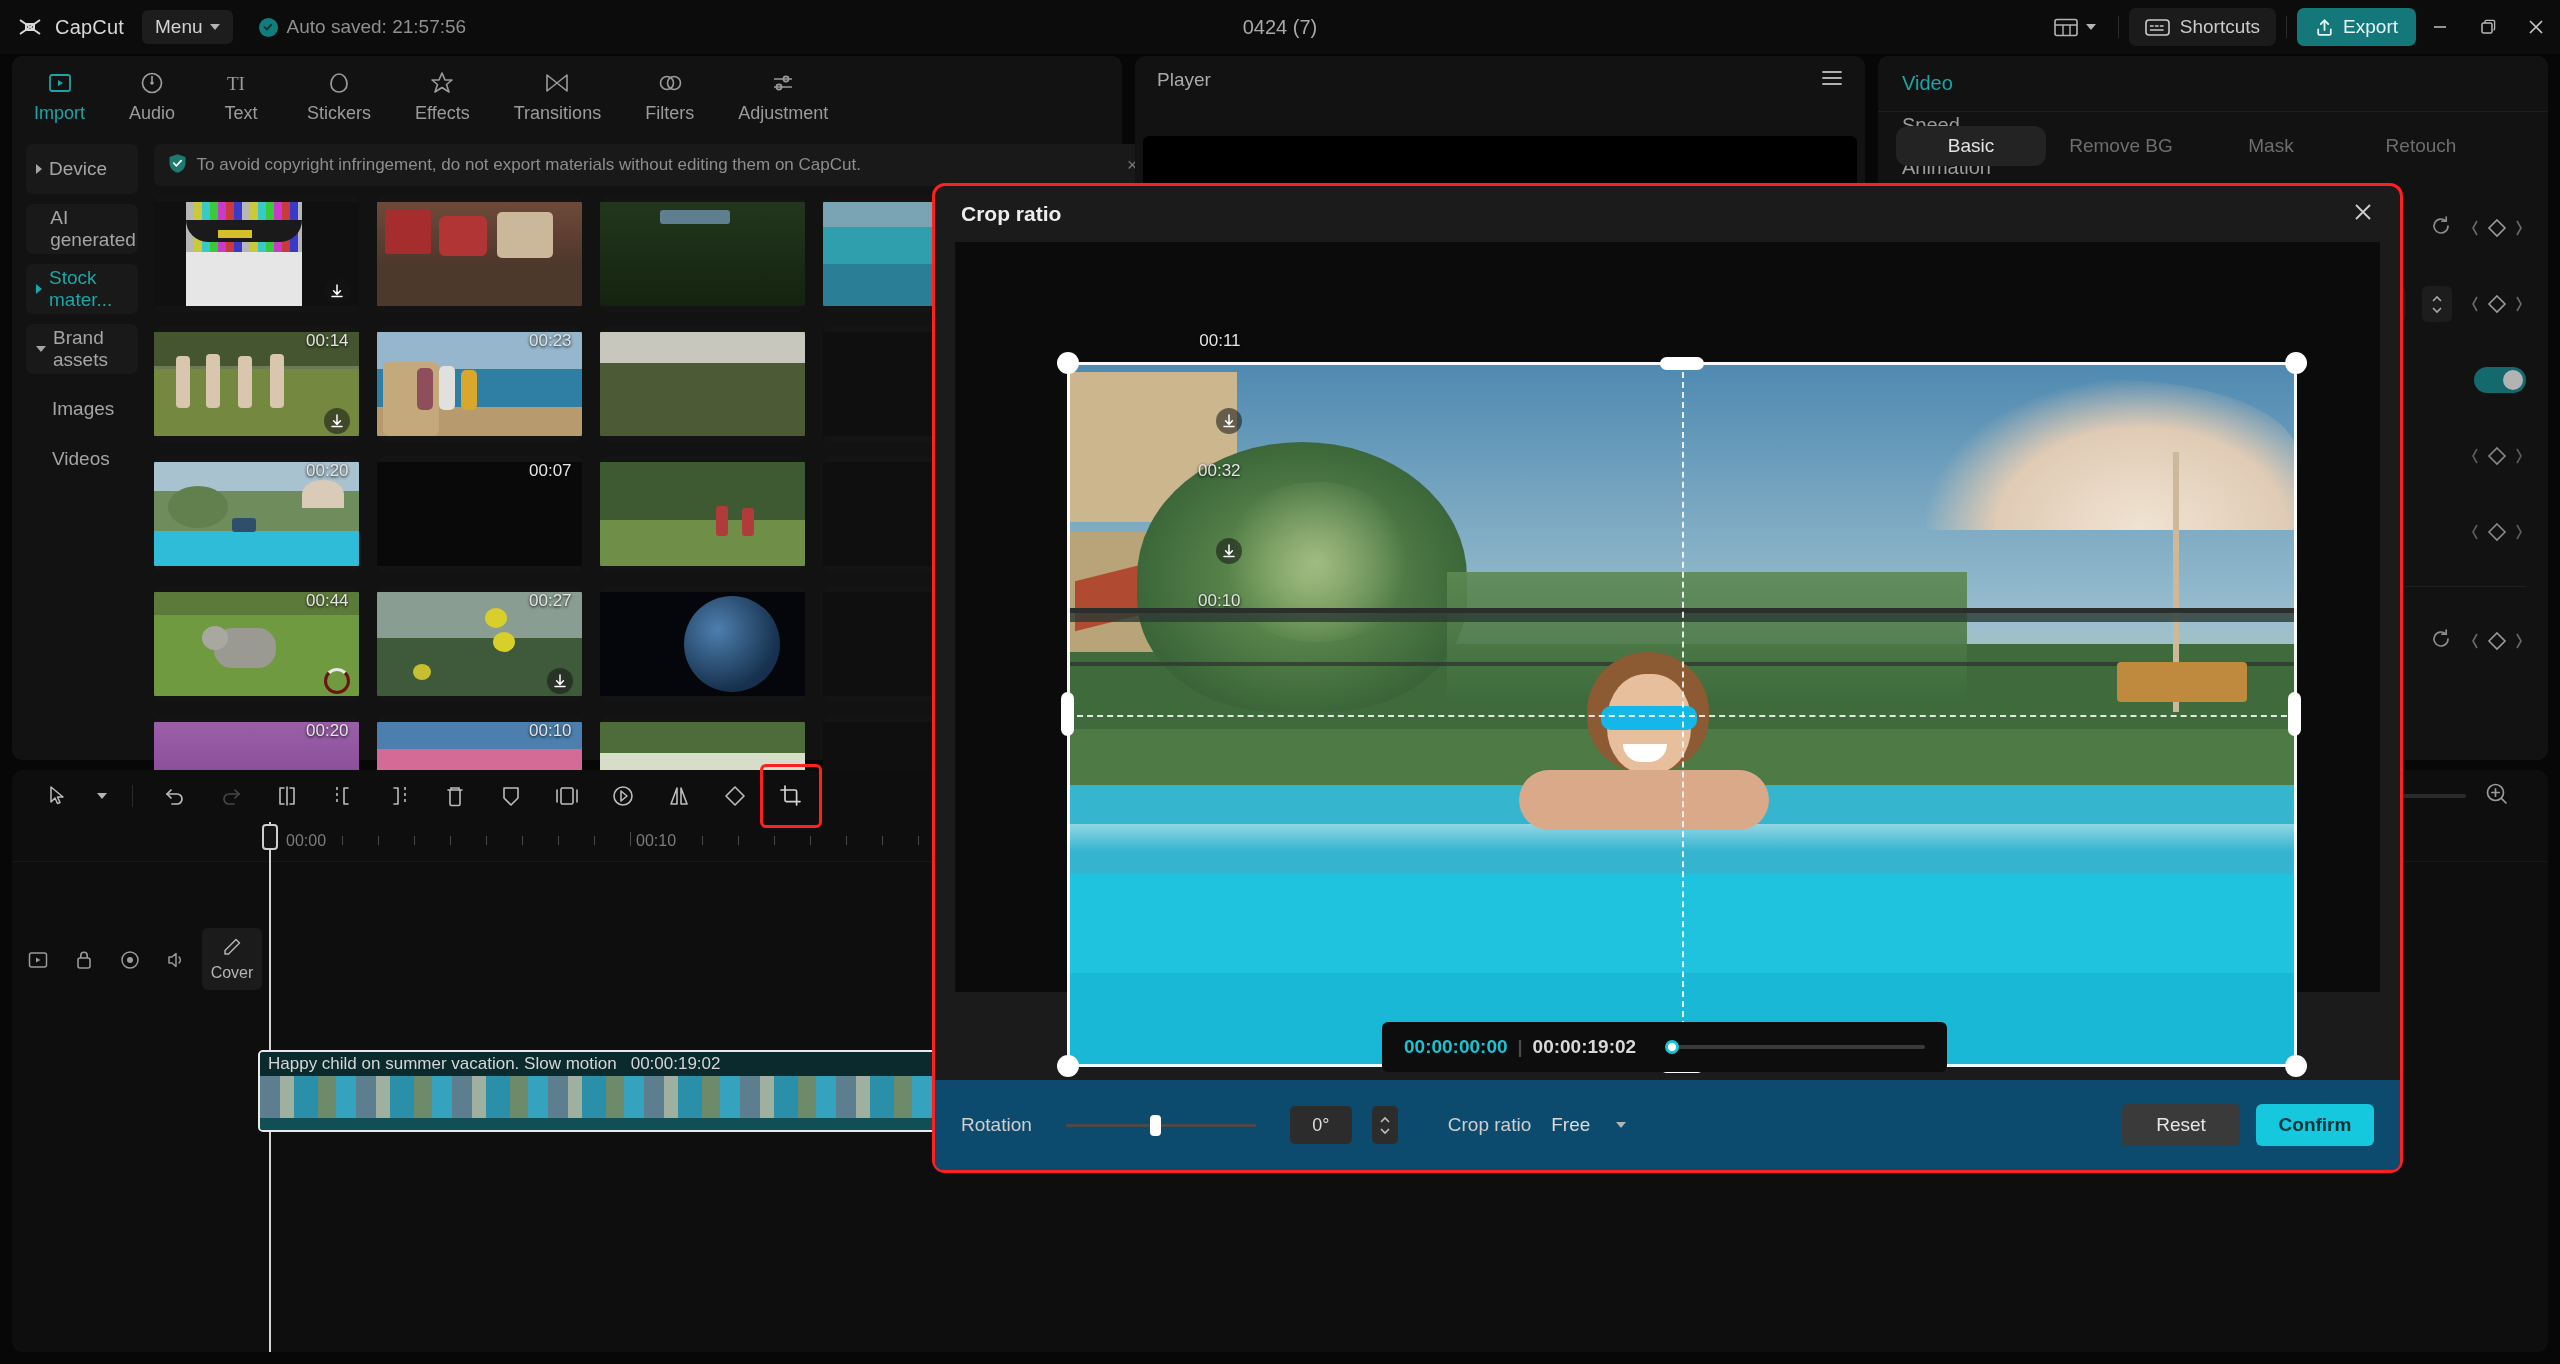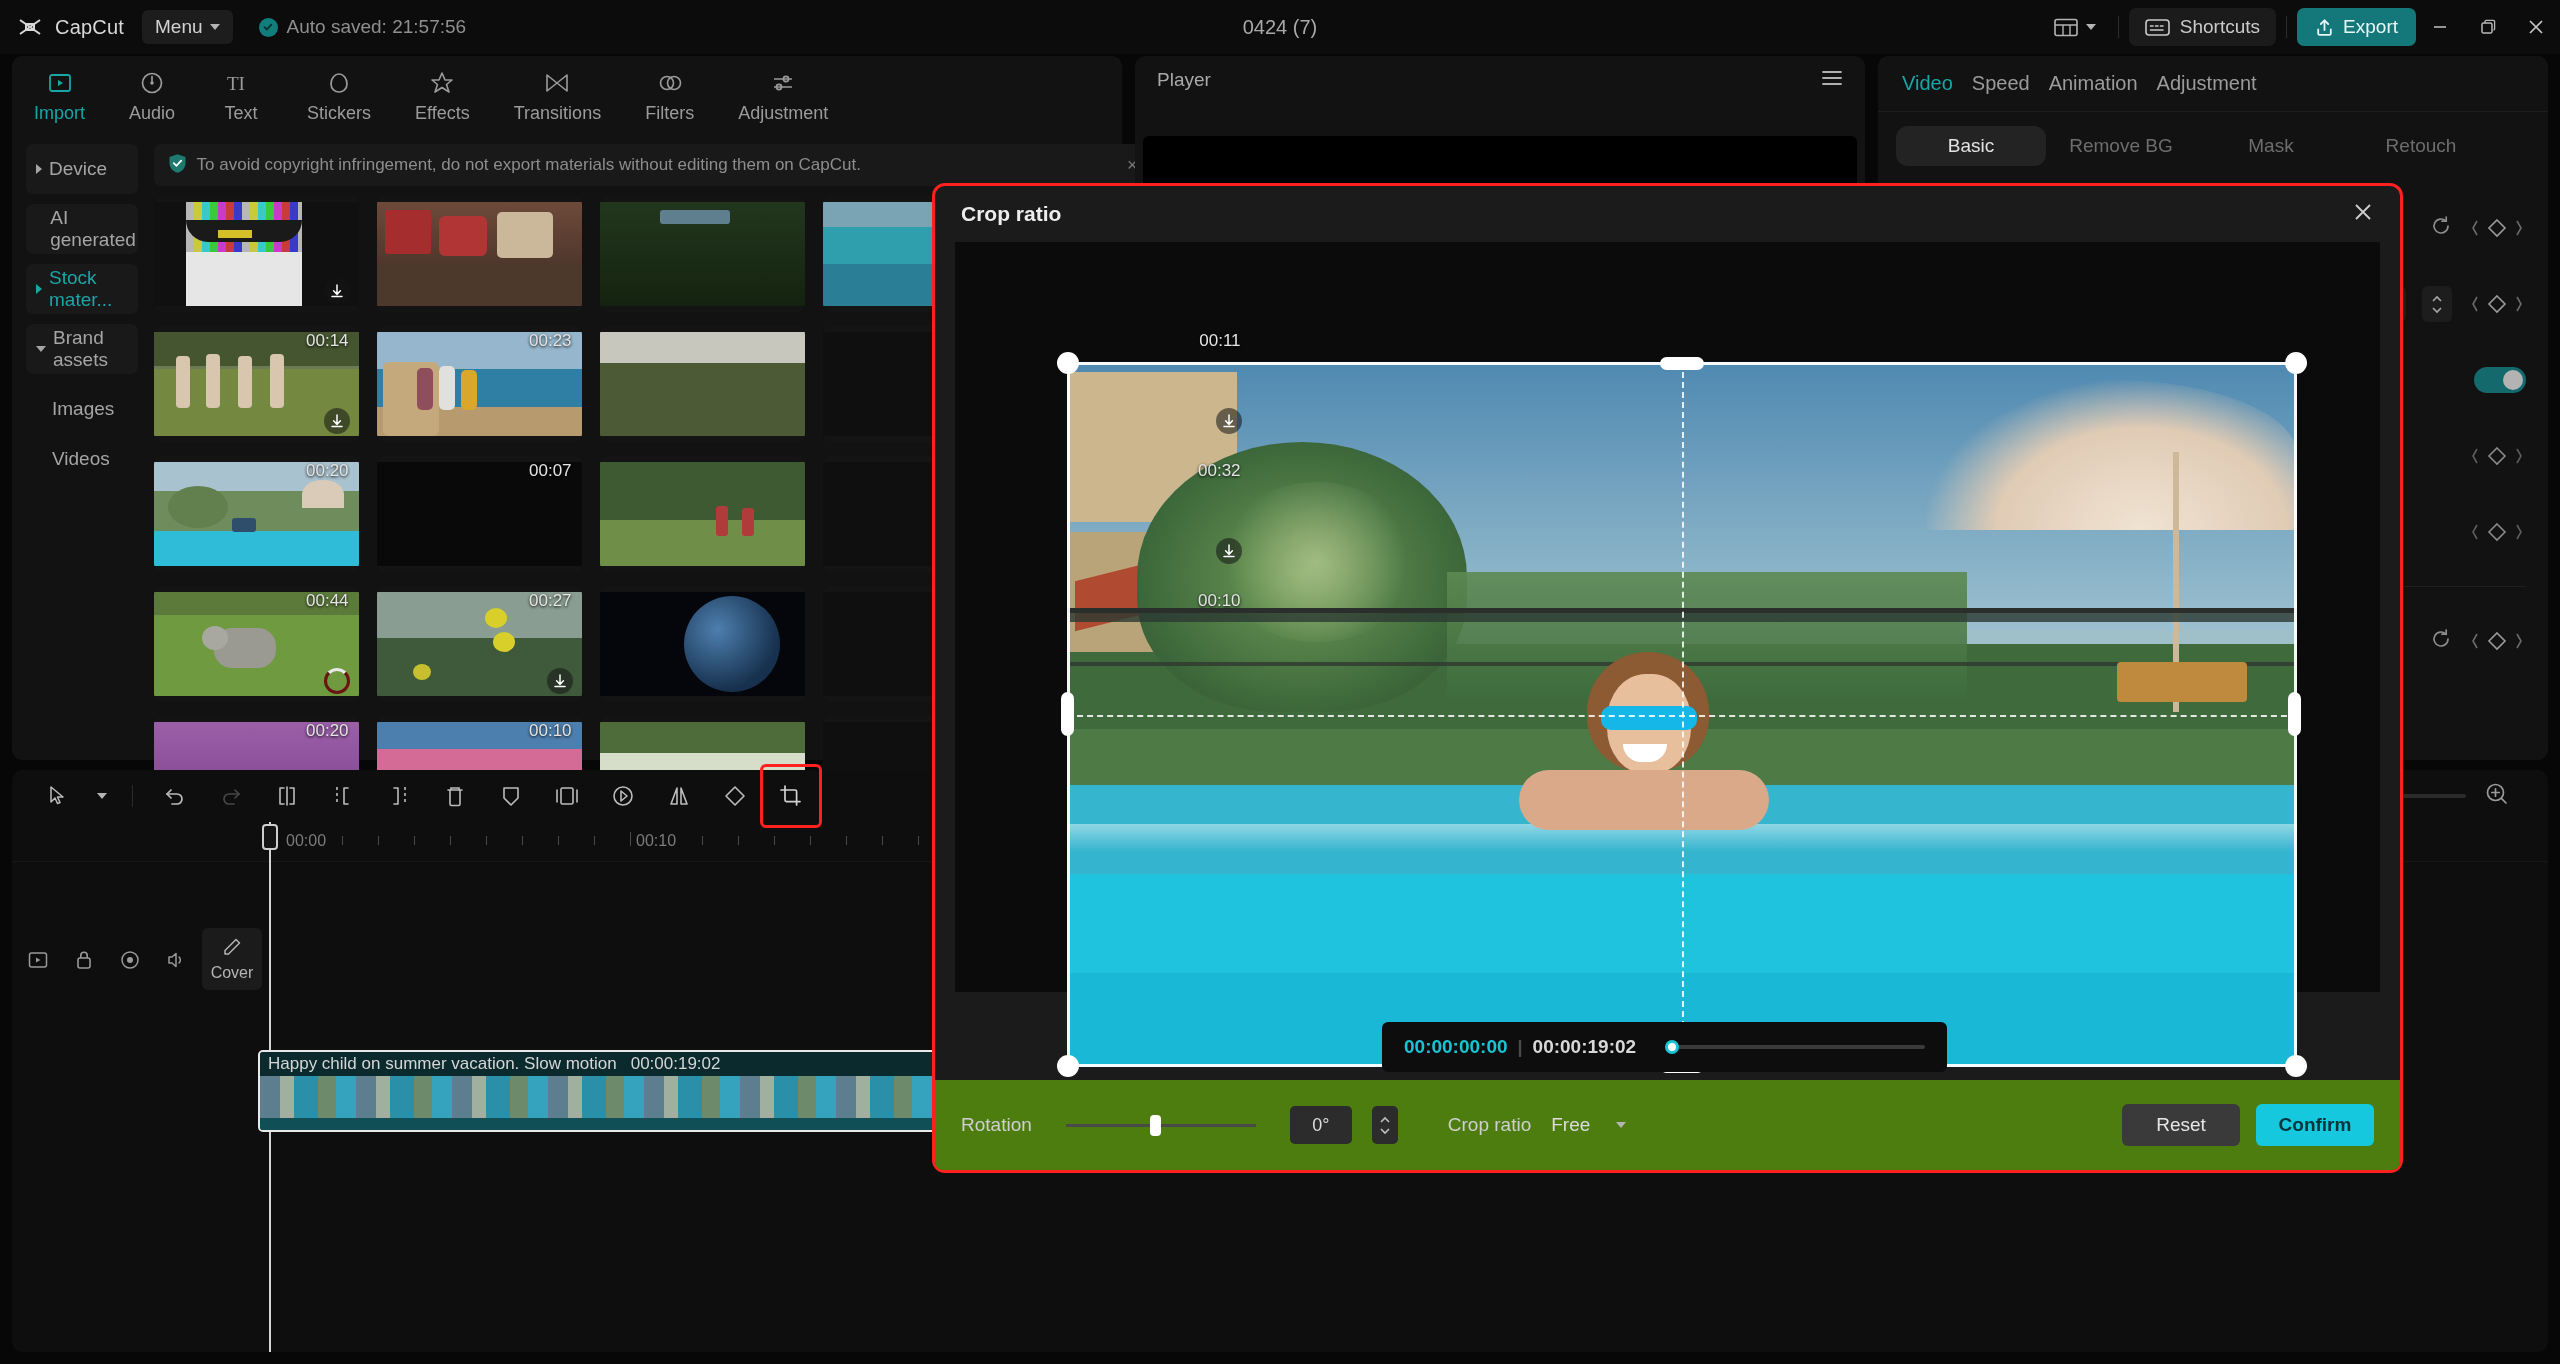--- a/index.html
+++ b/index.html
@@ -98,21 +98,21 @@
   }
   .player-head { height: 48px; display:flex; align-items:center; justify-content: space-between; padding: 0 22px; }
   .player-title { font-size: 19px; color: #a9a9a9; }
   .player-stage { position: absolute; left: 8px; right: 8px; top: 80px; bottom: 8px; background: #000; border-radius: 6px; overflow:hidden;}
 
   
   .right-panel {
     position: absolute; left: 1878px; top: 56px; width: 670px; height: 704px;
     background: #121212; border-radius: 10px; overflow: hidden;
   }
-  .rp-tabs { display:flex; gap: 19px; padding: 16px 24px 0 24px; height: 56px; border-bottom: 1px solid #1e1e1e;}
+  .rp-tabs { display:flex; gap: 19px; padding: 16px 24px 0 24px; height: 56px; border-bottom: 1px solid #1e1e1e; flex-direction: column;}
   .rp-tab { font-size: 20px; color: #9b9b9b; cursor:pointer; }
   .rp-tab.active { color: #19a6a6; }
   .rp-subtabs { display:flex; padding: 14px 18px; gap: 0; }
   .rp-sub { width: 150px; height: 40px; border-radius: 12px; display:flex;align-items:center;justify-content:center; font-size:19px; color:#6d6d6d; cursor:pointer;}
   .rp-sub.active { background: #232323; color: #e2e2e2; }
   .rp-rows { padding: 10px 22px; }
   .rp-row { height: 76px; display:flex; align-items:center; justify-content: flex-end; gap: 16px; }
   .num-field { width: 96px; height: 36px; background:#1d1d1d; border-radius:6px; display:flex; align-items:center; justify-content:center; font-size:18px; color:#cfcfcf;}
   .stepper { width: 30px; height: 36px; background:#1d1d1d; border-radius:6px; display:flex;flex-direction:column;align-items:center;justify-content:center; gap:3px; cursor:pointer;}
   .kf { display:flex; align-items:center; gap: 7px; cursor: pointer; }
@@ -172,21 +172,21 @@
   .time-bar {
     position:absolute; left: 1382px; top: 1022px; width: 565px; height: 50px;
     background: #0d0d0d; border-radius: 6px; display:flex; align-items:center; padding: 0 22px; gap: 10px; font-weight: bold;
   }
   .tc-cur { font-size: 19px; color: #18c3d4; font-family: "Liberation Sans", sans-serif;}
   .tc-div { color:#4a4a4a; font-size: 18px;}
   .tc-tot { font-size: 19px; color: #d8d8d8;}
   .seek { margin-left: 24px; flex: 1; position: relative; height: 4px; background: #3a3a3a; border-radius: 2px;}
   .seek .knob { position:absolute; left:-5px; top:-5px; width:14px;height:14px;border-radius:50%; background:#fff; border: 3px solid #18c3d4;}
 
-  .modal-foot { position:absolute; left: 0; right: 0; bottom: 0; height: 90px; background:#4d7c0f; border-radius: 0 0 8px 8px; display:flex; align-items:center; padding: 0 26px; gap: 20px;}
+  .modal-foot { position:absolute; left: 0; right: 0; bottom: 0; height: 90px; background:#0c4a6e; border-radius: 0 0 8px 8px; display:flex; align-items:center; padding: 0 26px; gap: 20px;}
   .foot-lbl { font-size: 19px; color: #cfcfcf;}
   .rot-track { width: 190px; height: 3px; background:#4a4a4a; position:relative; margin: 0 14px;}
   .rot-knob { position:absolute; left: 84px; top: -9px; width: 11px; height: 21px; border-radius: 4px; background:#fff;}
   .deg-field { width: 62px; height: 38px; background:#2c2c2c; border-radius: 5px; display:flex;align-items:center;justify-content:center; font-size:18px; color:#ddd;}
   .deg-step { width: 26px; height: 38px; background:#2c2c2c; border-radius:5px; display:flex;flex-direction:column;align-items:center;justify-content:center;gap:3px; cursor:pointer;}
   .ratio-sel { display:flex; align-items:center; gap: 26px; font-size:19px; color:#dcdcdc; cursor:pointer; }
   .foot-right { margin-left: auto; display:flex; gap: 16px;}
   .btn-reset { width: 118px; height: 42px; background: #3a3a3a; border-radius: 6px; display:flex;align-items:center;justify-content:center; font-size:19px;color:#e6e6e6; cursor:pointer;}
   .btn-confirm { width: 118px; height: 42px; background: #16c8dd; border-radius: 6px; display:flex;align-items:center;justify-content:center; font-size:19px;color:#04343c; cursor:pointer; font-weight:600;}
 </style>

